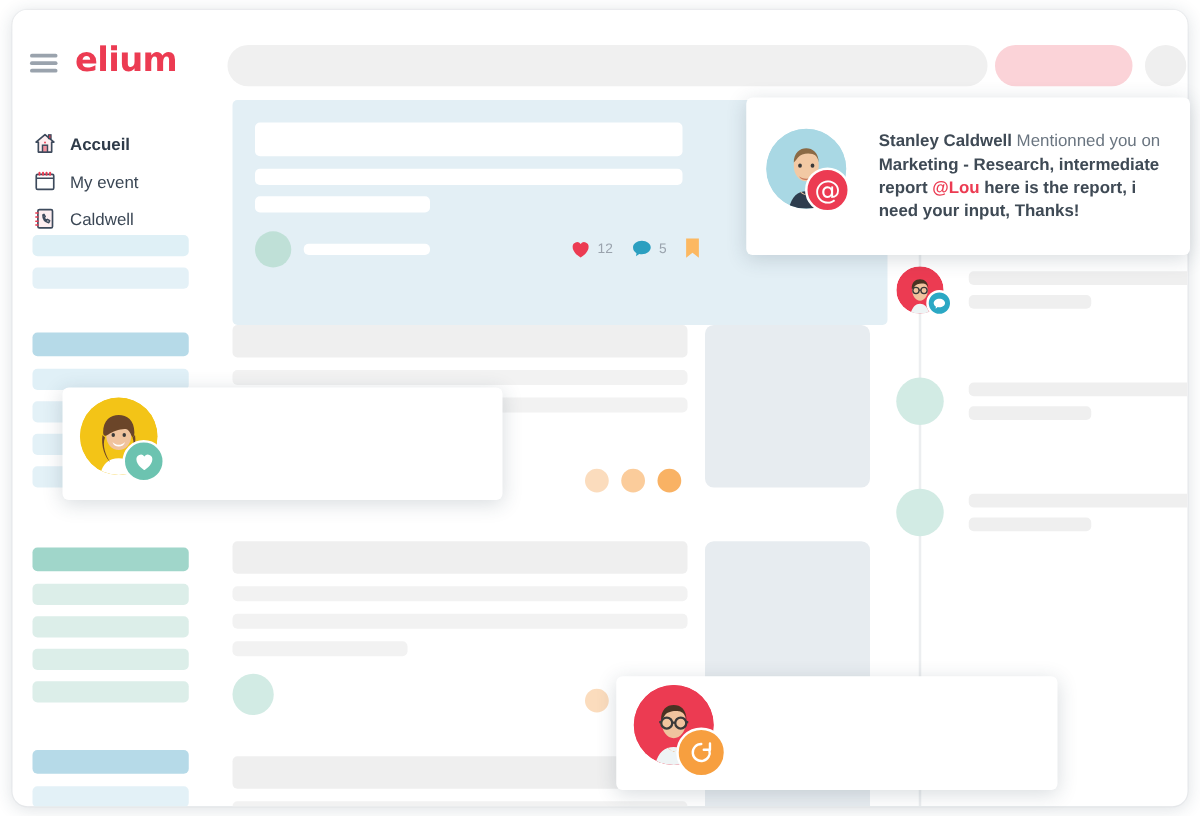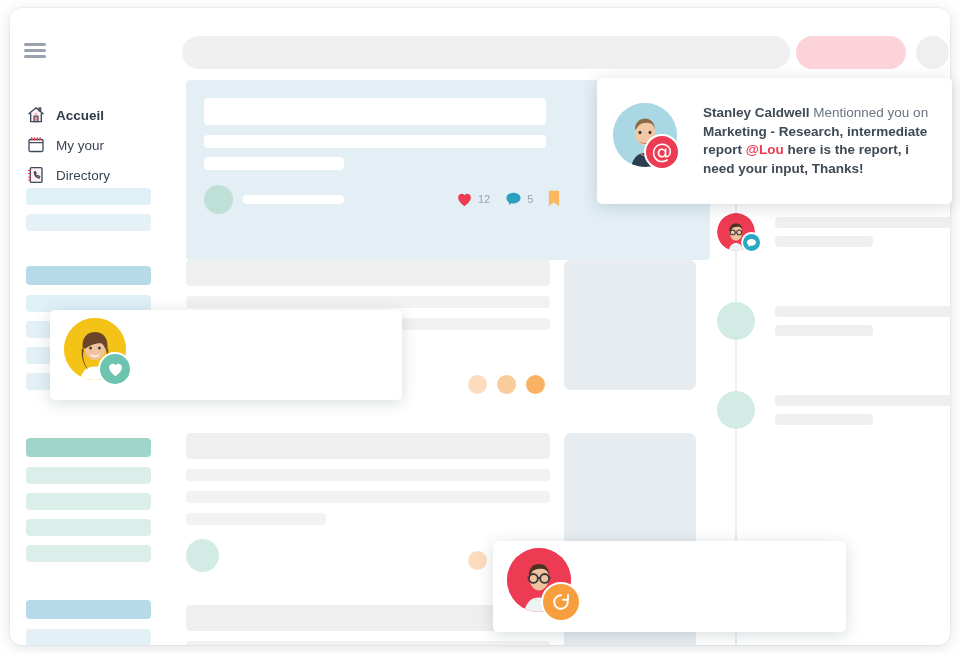--- a/index.html
+++ b/index.html
@@ -147,20 +147,21 @@
 <body>
 
 <div id="app">
 
   <div class="topbar">
     <div class="hamburger">
       <i></i>
       <i></i>
       <i></i>
     </div>
+    <div class="logo">elium</div>
     <div class="searchbar"></div>
     <div class="cta-button"></div>
     <div class="avatar-topbar"></div>
   </div>
 
   <div class="nav">
 
     <div class="nav-item active" style="top:16px;text-align:center;">
       <span class="ico">
         <svg viewBox="0 0 24 24" width="20" height="20">
@@ -177,32 +178,32 @@
       <span class="ico">
         <svg viewBox="0 0 24 24" width="20" height="20">
           <rect x="3.6" y="5.4" width="16.8" height="14.4" rx="1.4" fill="#ffffff" stroke="#3d4a5c" stroke-width="1.6"></rect>
           <path d="M3.6 9.2h16.8" stroke="#3d4a5c" stroke-width="1.4"></path>
           <rect x="5.8" y="2.8" width="1.8" height="4" rx="0.8" fill="#ec3b52"></rect>
           <rect x="9.2" y="2.8" width="1.8" height="4" rx="0.8" fill="#ec3b52"></rect>
           <rect x="12.6" y="2.8" width="1.8" height="4" rx="0.8" fill="#ec3b52"></rect>
           <rect x="16" y="2.8" width="1.8" height="4" rx="0.8" fill="#ec3b52"></rect>
         </svg>
       </span>
-      <span class="lbl">My your</span>
+      <span class="lbl">My event</span>
     </div>
 
     <div class="nav-item" style="top:76px;">
       <span class="ico">
         <svg viewBox="0 0 24 24" width="20" height="20">
           <rect x="5.2" y="3.2" width="14" height="17.6" rx="1.4" fill="#fdeef0" stroke="#3d4a5c" stroke-width="1.6"></rect>
           <path d="M5.2 6.4H3.2M5.2 10.4H3.2M5.2 14.4H3.2M5.2 18H3.2" stroke="#ec3b52" stroke-width="1.5" stroke-linecap="round"></path>
           <path d="M10 8.4c0 4 2.4 6.6 5.6 7.4l.9-2-2.2-1.2-1 1c-1-.7-1.8-1.6-2.2-2.7l1.1-.9-1.2-2.2z" fill="none" stroke="#3d4a5c" stroke-width="1.5" stroke-linejoin="round"></path>
         </svg>
       </span>
-      <span class="lbl">Directory</span>
+      <span class="lbl">Caldwell</span>
     </div>
 
     <div class="ph-group" style="top:100px;">
       <div class="ph-bar" style="height:17px;background:#dff0f6;margin-bottom:9px;"></div>
       <div class="ph-bar" style="height:17px;background:#e4f1f7;"></div>
     </div>
 
     <div class="ph-group" style="top:178px;">
       <div class="ph-bar" style="height:19px;background:#b6dae8;margin-bottom:10px;"></div>
       <div class="ph-bar" style="height:17px;background:#e0f0f7;margin-bottom:9px;"></div>

